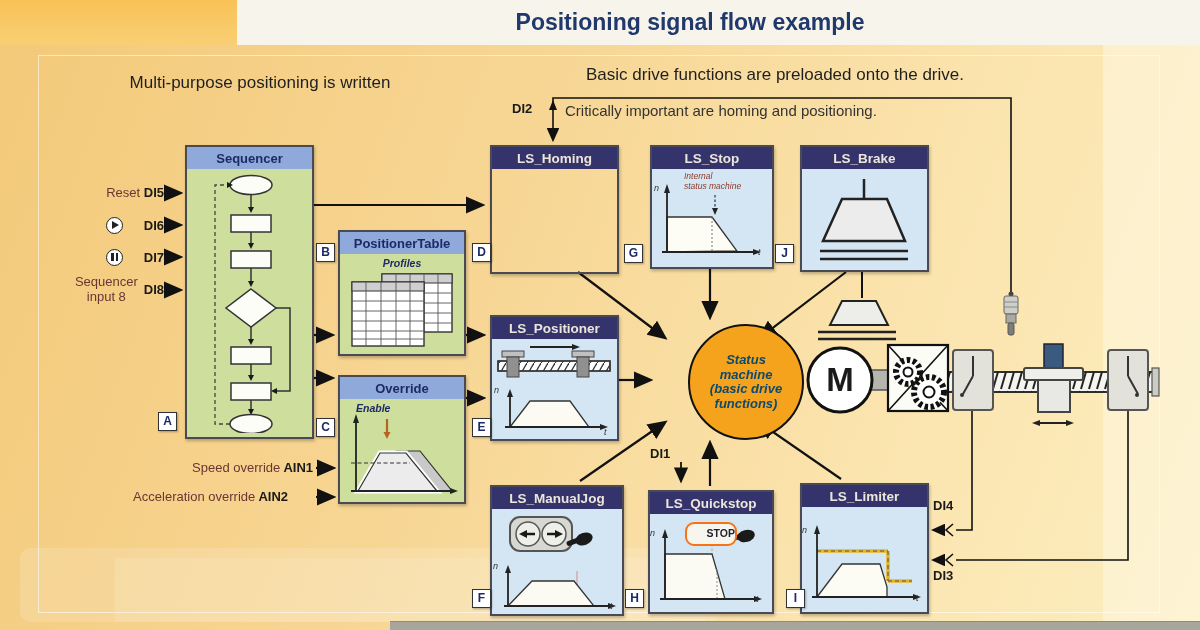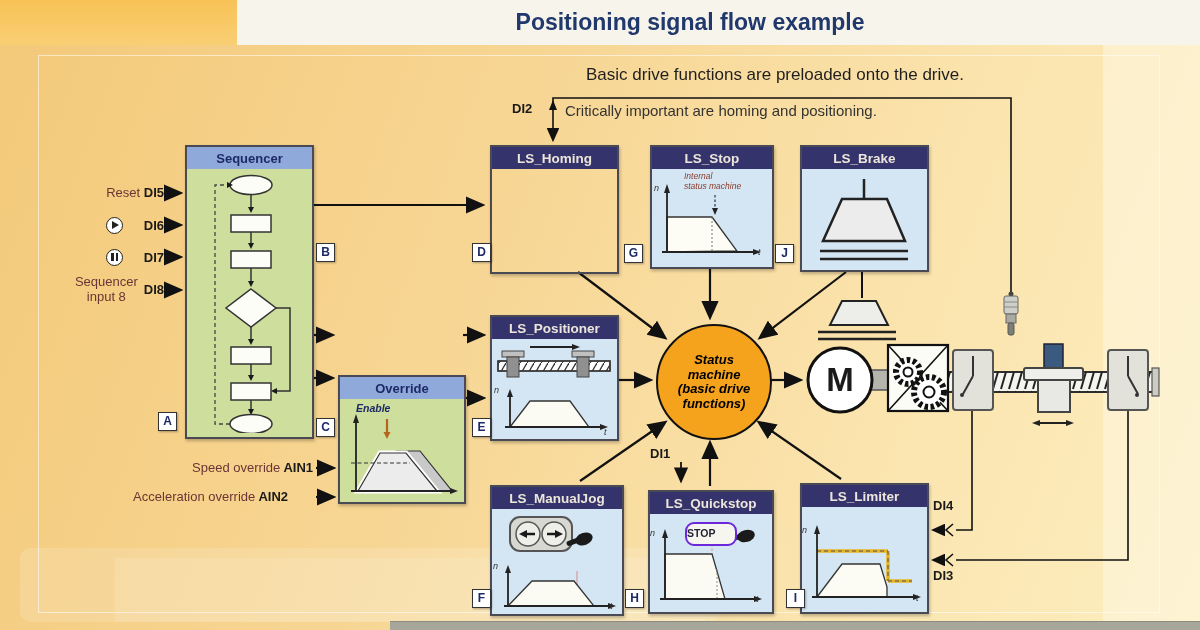--- a/index.html
+++ b/index.html
@@ -31,30 +31,30 @@
   .ls .hd{background:#34336b;color:#ece6da;font-size:13.5px}
   .sw .hd{background:#8ea9da;color:#1d2a66;font-size:13px}
   .bd{position:absolute;top:22px;left:0;right:0;bottom:0}
   .ls .bd{background:#d4e6f3}
   .sw .bd{background:#cede9d}
   .bd svg{position:absolute;left:0;top:0}
   .bdtxt{position:absolute;font-size:10.5px;font-style:italic;font-weight:bold;color:#1d2a66;z-index:2}
   .tinynote{position:absolute;font-size:8.5px;font-style:italic;color:#8a3b2b;line-height:9.5px;z-index:2}
   .axis{position:absolute;font-size:9px;font-style:italic;color:#333;z-index:2}
   .scale{position:absolute;font-size:8px;color:#333;z-index:2}
-  .stopbtn{position:absolute;left:35px;top:8px;width:48px;height:20px;border:2px solid #6d28d9;border-radius:9px;
-    background:#f6f6ef;text-align:left;line-height:18px;font-size:10.5px;font-weight:bold;color:#223;z-index:2}
+  .stopbtn{position:absolute;left:35px;top:8px;width:48px;height:20px;border:2px solid #f97316;border-radius:9px;
+    background:#f6f6ef;text-align:right;line-height:18px;font-size:10.5px;font-weight:bold;color:#223;z-index:2}
   
   .tag{position:absolute;width:17px;height:17px;background:#fff;border:1.5px solid #333;color:#1d2a66;
     font-weight:bold;font-size:12px;line-height:17px;text-align:center;box-shadow:1px 1px 2px rgba(0,0,0,.3);z-index:6}
   
-  .circle{position:absolute;left:656px;top:324px;width:112px;height:112px;border-radius:50%;
+  .circle{position:absolute;left:688px;top:324px;width:112px;height:112px;border-radius:50%;
     background:#f5a21c;border:2.5px solid #111;z-index:4;display:flex;flex-direction:column;
     align-items:center;justify-content:center;font-size:13px;font-weight:bold;font-style:italic;
-    color:#000000;line-height:14.5px;text-align:center}
+    color:#0c4a6e;line-height:14.5px;text-align:center}
   .motorlbl{position:absolute;left:816px;top:356px;width:48px;height:48px;text-align:center;line-height:48px;
     font-size:33px;font-weight:bold;color:#1a1a1a;z-index:3}
   
   .icb{position:absolute;width:15px;height:15px;border:1.6px solid #222;border-radius:50%;background:#fff;z-index:5}
   .play{display:block;width:0;height:0;border-left:7px solid #222;border-top:4.5px solid transparent;
     border-bottom:4.5px solid transparent;margin:3px 0 0 5px}
   .pbars{display:block;margin:3px 0 0 4px}
   .pb{display:inline-block;width:2.5px;height:8px;background:#222;margin-right:2px;vertical-align:top}
   #wires{position:absolute;left:0;top:0;z-index:2}
 </style>
@@ -68,20 +68,21 @@
   <div class="abs patch1"></div>
   <div class="abs patch2"></div>
 
   <div class="abs titleband">
     <div class="abs corner"></div>
     <div class="abs title">Positioning signal flow example</div>
   </div>
   <div class="abs graybar"></div>
 
   <div class="note" style="left:60px;top:72px;width:400px">
+    <div>Multi-purpose positioning is written</div>
   </div>
   <div class="note" style="left:520px;top:64px;width:510px">Basic drive functions are preloaded onto the drive.</div>
   <div class="subnote" style="left:565px;top:102px">Critically important are homing and positioning.</div>
 
   <div class="sig" style="left:512px;top:101px">DI2</div>
   <div class="sig" style="left:650px;top:446px">DI1</div>
   <div class="sig" style="left:933px;top:498px">DI4</div>
   <div class="sig" style="left:933px;top:568px">DI3</div>
 
   <div class="sig" style="right:1036px;top:185px">
@@ -228,20 +229,36 @@
             <polygon points="61,170 67,170 64,176"></polygon>
           <polygon points="61,206 67,206 64,212"></polygon>
             <polygon points="61,240 67,240 64,246"></polygon>
           <polygon points="90,219 90,225 84,222"></polygon>
             <polygon points="40,13 40,19 46,16"></polygon>
         </g>
       </svg>
     </div>
   </div>
 
+  <div class="block sw" style="left:338px;top:230px;width:124px;height:122px">
+    <div class="hd">PositionerTable</div>
+    <div class="bd">
+      <div class="bdtxt" style="left:0;right:0;top:3px;text-align:center">Profiles</div>
+      <svg width="120" height="96" viewBox="0 0 120 96">
+        <g>
+          <rect x="42" y="20" width="70" height="58" fill="#fff" stroke="#333" stroke-width="1.4"></rect>
+          <rect x="42" y="20" width="70" height="9" fill="#cfcfcf" stroke="#333" stroke-width="1"></rect>
+          <path d="M42,39 H112 M42,49 H112 M42,59 H112 M42,69 H112 M56,20 V78 M70,20 V78 M84,20 V78 M98,20 V78" stroke="#555" stroke-width=".9" fill="none"></path>
+          <rect x="12" y="28" width="72" height="64" fill="#fff" stroke="#333" stroke-width="1.4"></rect>
+          <rect x="12" y="28" width="72" height="9" fill="#cfcfcf" stroke="#333" stroke-width="1"></rect>
+          <path d="M12,47 H84 M12,57 H84 M12,67 H84 M12,77 H84 M12,85 H84 M26,28 V92 M41,28 V92 M56,28 V92 M70,28 V92" stroke="#555" stroke-width=".9" fill="none"></path>
+        </g>
+      </svg>
+    </div>
+  </div>
 
   <div class="block sw" style="left:338px;top:375px;width:124px;height:125px">
     <div class="hd">Override</div>
     <div class="bd">
       <div class="bdtxt" style="left:16px;top:3px">Enable</div>
       <svg width="120" height="101" viewBox="0 0 120 101">
         <path d="M47,20 V33" stroke="#b5651d" stroke-width="2.2"></path>
         <polygon points="43.5,33 50.5,33 47,40" fill="#b5651d"></polygon>
         <path d="M33,92 L56,52 H80 L112,92 Z" fill="#c9c9c9" stroke="#333" stroke-width="1.2"></path>
         <path d="M18,92 L40,54 H66 L97,92 Z" fill="none" stroke="#fff" stroke-width="5"></path>

